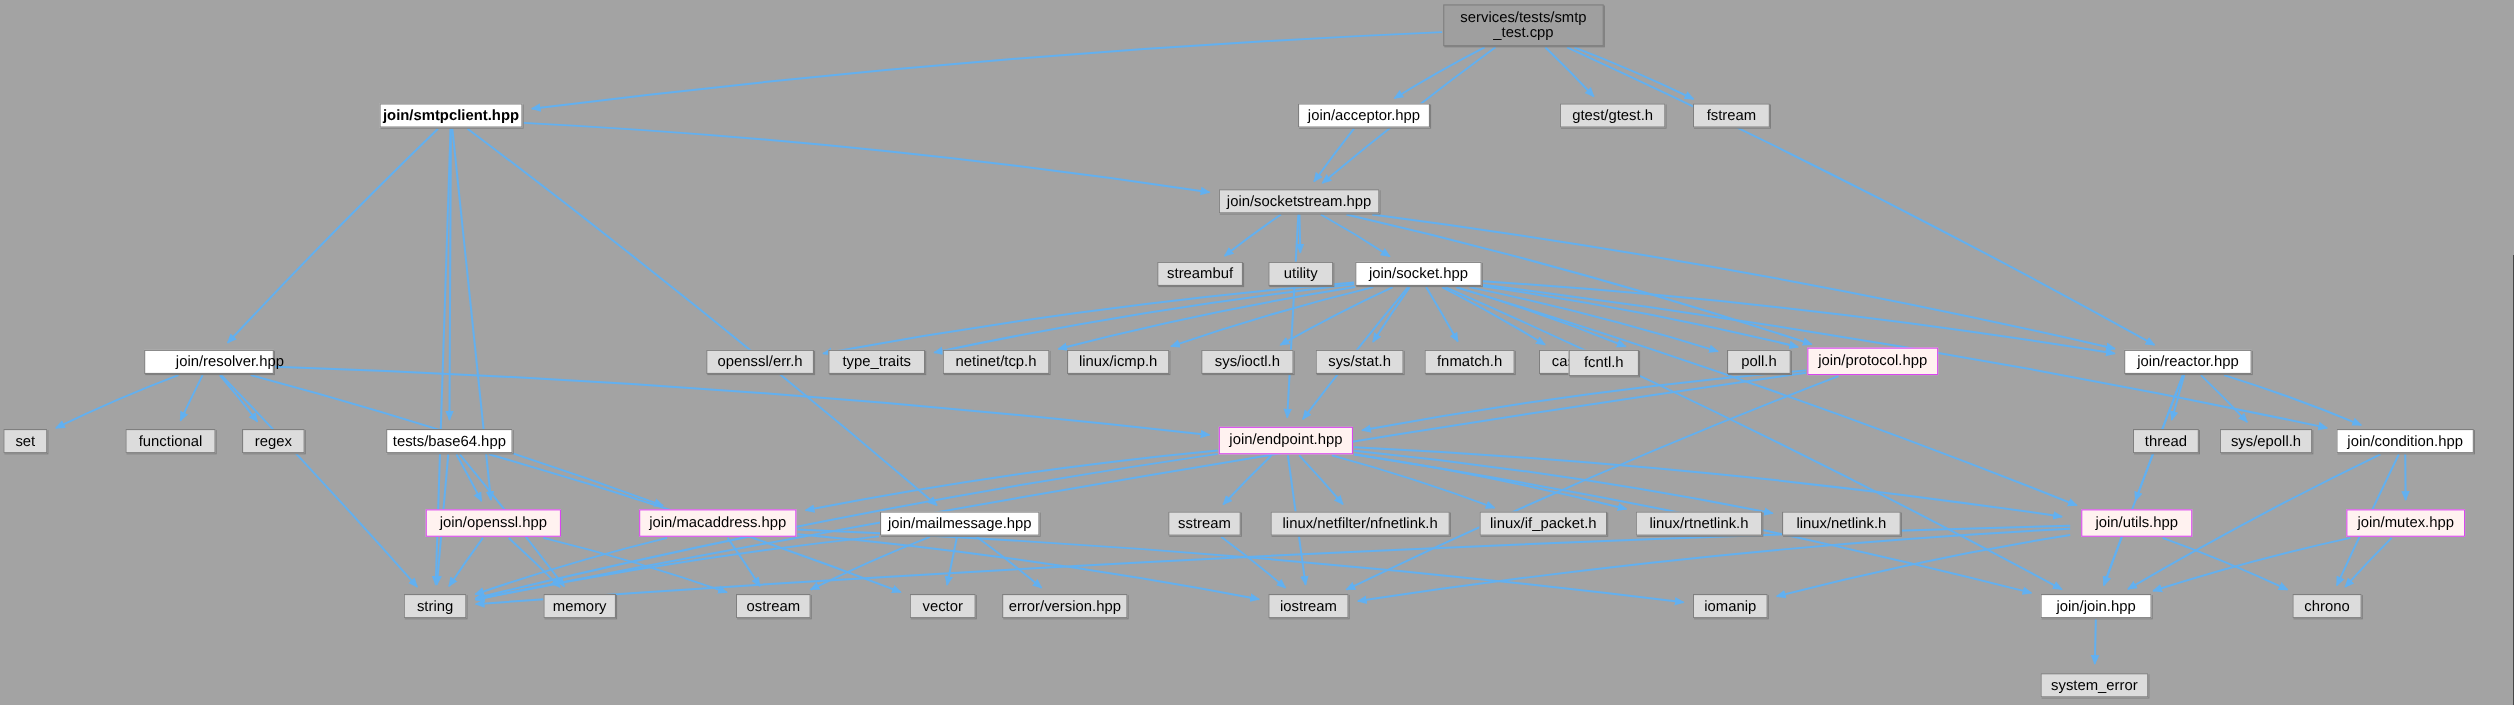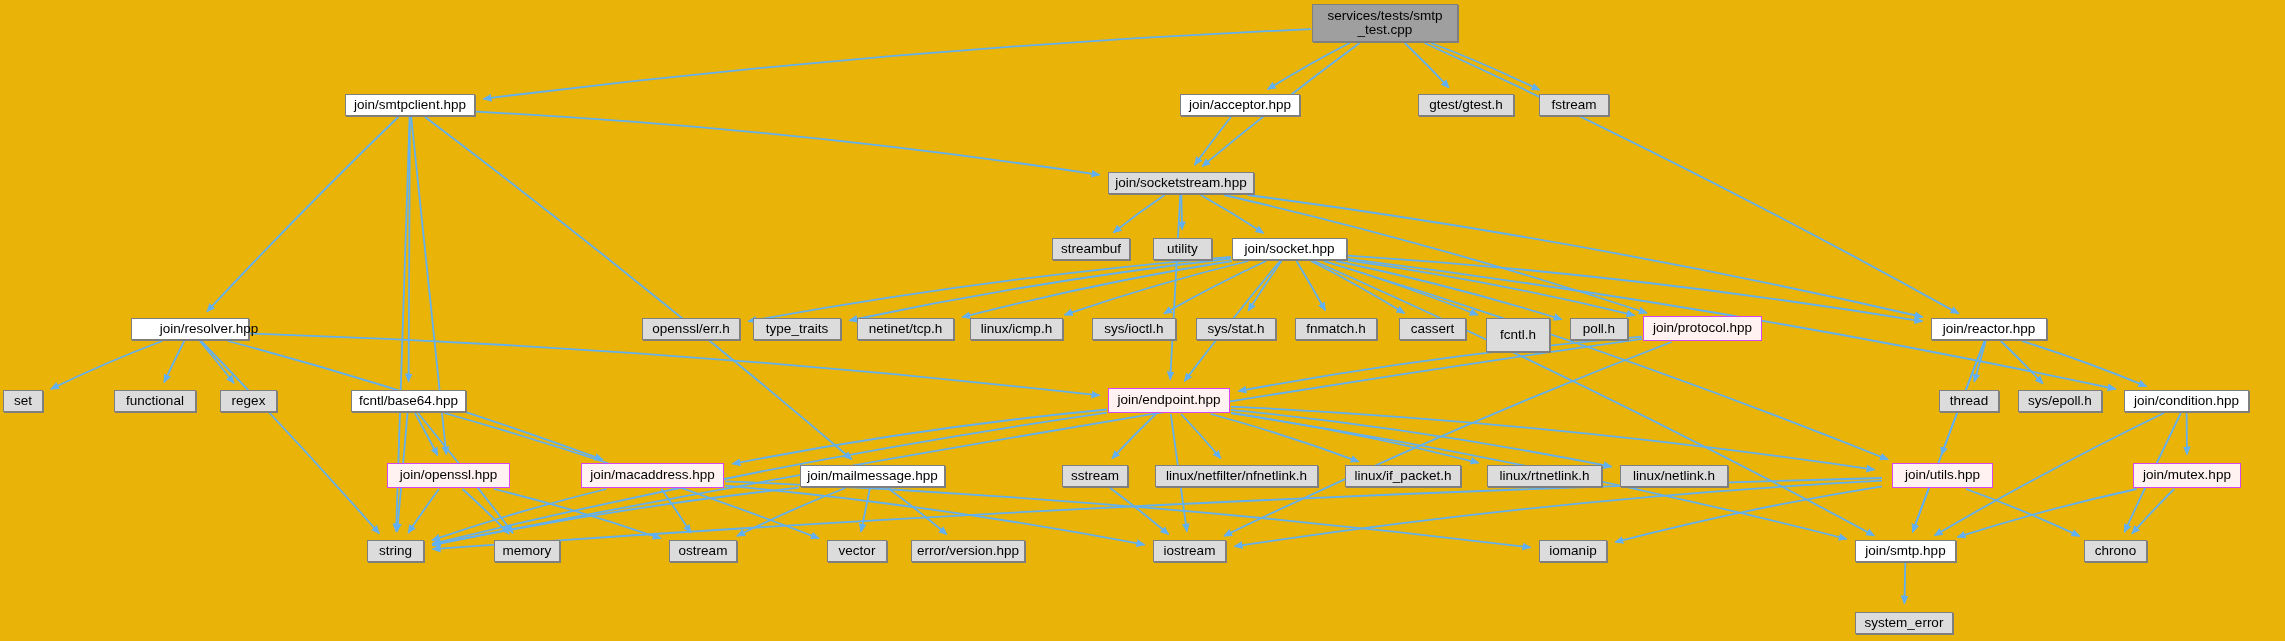--- a/index.html
+++ b/index.html
@@ -1,16 +1,16 @@
 <!DOCTYPE html>
 <html><head>
 <meta charset="utf-8">
 <style>
   html,body{margin:0;padding:0;background:#000;}
-  #stage{position:relative;width:2285px;height:641px;background:#eab308;
+  #stage{position:relative;width:2285px;height:641px;background:#a3a3a3;
          font-family:"Liberation Sans",sans-serif;overflow:hidden;}
   #edges{position:absolute;left:0;top:0;width:2285px;height:641px;pointer-events:none;}
   .node{position:absolute;box-sizing:border-box;display:flex;align-items:center;
         justify-content:center;text-align:center;line-height:1.05;
         font-size:13.5px;color:#000;white-space:pre;}
   .n-gray{background:#dcdcdc;border:1px solid #7f7f7f;box-shadow:1px 1px 0 #7f7f7f;}
   .n-white{background:#ffffff;border:1px solid #7f7f7f;box-shadow:1px 1px 0 #7f7f7f;}
   .n-red{background:#fff2f0;border:1px solid #d946ef;}
   .n-root{background:#9f9f9f;border:1px solid #7f7f7f;box-shadow:1px 1px 0 #7f7f7f;
           font-size:13.5px;}
@@ -110,45 +110,45 @@
         <path d="M1928.5,489.0 Q1920.5,510.0 1912.6,532.0" marker-end="url(#ah)"></path>
         <path d="M1966.0,489.0 Q2022.8,509.6 2079.6,536.1" marker-end="url(#ah)"></path>
         <path d="M1882.0,486.3 Q1748.7,507.5 1615.3,542.1" marker-end="url(#ah)"></path>
         <path d="M1905.3,563.0 Q1904.8,583.2 1904.4,603.5" marker-end="url(#ah)"></path>
         <path d="M1110.1,488.0 Q1139.3,509.6 1168.5,534.3" marker-end="url(#ah)"></path>
       </g>
   </svg>
   <div id="nodes">
       <div class="node n-root" style="left: 1312px; top: 4px; width: 146px; height: 38px;">services/tests/smtp
 _test.cpp</div>
-      <div class="node n-white" style="left: 345px; top: 94px; width: 130px; height: 22px;">join/smtpclient.hpp</div>
+      <div class="node n-white" style="left: 345px; top: 94px; width: 130px; height: 22px; font-weight: bold;">join/smtpclient.hpp</div>
       <div class="node n-white" style="left: 1180px; top: 94px; width: 120px; height: 22px;">join/acceptor.hpp</div>
       <div class="node n-gray" style="left: 1418px; top: 94px; width: 96px; height: 22px;">gtest/gtest.h</div>
       <div class="node n-gray" style="left: 1539px; top: 94px; width: 70px; height: 22px;">fstream</div>
       <div class="node n-gray" style="left: 1108px; top: 172px; width: 146px; height: 22px;">join/socketstream.hpp</div>
       <div class="node n-gray" style="left: 1052px; top: 238px; width: 78px; height: 22px;">streambuf</div>
       <div class="node n-gray" style="left: 1153px; top: 238px; width: 59px; height: 22px;">utility</div>
       <div class="node n-white" style="left: 1232px; top: 238px; width: 115px; height: 22px;">join/socket.hpp</div>
       <div class="node n-white" style="left: 131px; top: 318px; width: 118px; height: 22px; padding-left: 38px;">join/resolver.hpp</div>
       <div class="node n-gray" style="left: 642px; top: 318px; width: 98px; height: 22px;">openssl/err.h</div>
       <div class="node n-gray" style="left: 753px; top: 318px; width: 88px; height: 22px;">type_traits</div>
       <div class="node n-gray" style="left: 857px; top: 318px; width: 97px; height: 22px;">netinet/tcp.h</div>
       <div class="node n-gray" style="left: 970px; top: 318px; width: 93px; height: 22px;">linux/icmp.h</div>
       <div class="node n-gray" style="left: 1092px; top: 318px; width: 84px; height: 22px;">sys/ioctl.h</div>
       <div class="node n-gray" style="left: 1196px; top: 318px; width: 80px; height: 22px;">sys/stat.h</div>
       <div class="node n-gray" style="left: 1295px; top: 318px; width: 82px; height: 22px;">fnmatch.h</div>
       <div class="node n-gray" style="left: 1399px; top: 318px; width: 67px; height: 22px;">cassert</div>
-      <div class="node n-gray" style="left: 1486px; top: 318px; width: 64px; height: 34px;">fcntl.h</div>
+      <div class="node n-gray" style="left: 1426px; top: 318px; width: 64px; height: 24px;">fcntl.h</div>
       <div class="node n-gray" style="left: 1570px; top: 318px; width: 58px; height: 22px;">poll.h</div>
       <div class="node n-red" style="left: 1643px; top: 316px; width: 119px; height: 25px;">join/protocol.hpp</div>
       <div class="node n-white" style="left: 1931px; top: 318px; width: 116px; height: 22px;">join/reactor.hpp</div>
       <div class="node n-gray" style="left: 3px; top: 390px; width: 40px; height: 22px;">set</div>
       <div class="node n-gray" style="left: 114px; top: 390px; width: 82px; height: 22px;">functional</div>
       <div class="node n-gray" style="left: 220px; top: 390px; width: 57px; height: 22px;">regex</div>
-      <div class="node n-white" style="left: 351px; top: 390px; width: 115px; height: 22px;">fcntl/base64.hpp</div>
+      <div class="node n-white" style="left: 351px; top: 390px; width: 115px; height: 22px;">tests/base64.hpp</div>
       <div class="node n-red" style="left: 1108px; top: 388px; width: 122px; height: 25px;">join/endpoint.hpp</div>
       <div class="node n-gray" style="left: 1939px; top: 390px; width: 60px; height: 22px;">thread</div>
       <div class="node n-gray" style="left: 2018px; top: 390px; width: 84px; height: 22px;">sys/epoll.h</div>
       <div class="node n-white" style="left: 2124px; top: 390px; width: 125px; height: 22px;">join/condition.hpp</div>
       <div class="node n-red" style="left: 387px; top: 463px; width: 123px; height: 25px;">join/openssl.hpp</div>
       <div class="node n-red" style="left: 581px; top: 463px; width: 143px; height: 25px;">join/macaddress.hpp</div>
       <div class="node n-white" style="left: 800px; top: 465px; width: 145px; height: 22px;">join/mailmessage.hpp</div>
       <div class="node n-gray" style="left: 1062px; top: 465px; width: 66px; height: 22px;">sstream</div>
       <div class="node n-gray" style="left: 1155px; top: 465px; width: 163px; height: 22px;">linux/netfilter/nfnetlink.h</div>
       <div class="node n-gray" style="left: 1345px; top: 465px; width: 116px; height: 22px;">linux/if_packet.h</div>
@@ -156,17 +156,17 @@
       <div class="node n-gray" style="left: 1620px; top: 465px; width: 108px; height: 22px;">linux/netlink.h</div>
       <div class="node n-red" style="left: 1892px; top: 463px; width: 101px; height: 25px;">join/utils.hpp</div>
       <div class="node n-red" style="left: 2133px; top: 463px; width: 108px; height: 25px;">join/mutex.hpp</div>
       <div class="node n-gray" style="left: 367px; top: 540px; width: 57px; height: 22px;">string</div>
       <div class="node n-gray" style="left: 494px; top: 540px; width: 66px; height: 22px;">memory</div>
       <div class="node n-gray" style="left: 669px; top: 540px; width: 68px; height: 22px;">ostream</div>
       <div class="node n-gray" style="left: 827px; top: 540px; width: 60px; height: 22px;">vector</div>
       <div class="node n-gray" style="left: 911px; top: 540px; width: 114px; height: 22px;">error/version.hpp</div>
       <div class="node n-gray" style="left: 1153px; top: 540px; width: 73px; height: 22px;">iostream</div>
       <div class="node n-gray" style="left: 1539px; top: 540px; width: 68px; height: 22px;">iomanip</div>
-      <div class="node n-white" style="left: 1855px; top: 540px; width: 101px; height: 22px;">join/smtp.hpp</div>
+      <div class="node n-white" style="left: 1855px; top: 540px; width: 101px; height: 22px;">join/join.hpp</div>
       <div class="node n-gray" style="left: 2084px; top: 540px; width: 63px; height: 22px;">chrono</div>
       <div class="node n-gray" style="left: 1855px; top: 612px; width: 98px; height: 22px;">system_error</div>
     </div>
 </div>
 
 </body></html>

